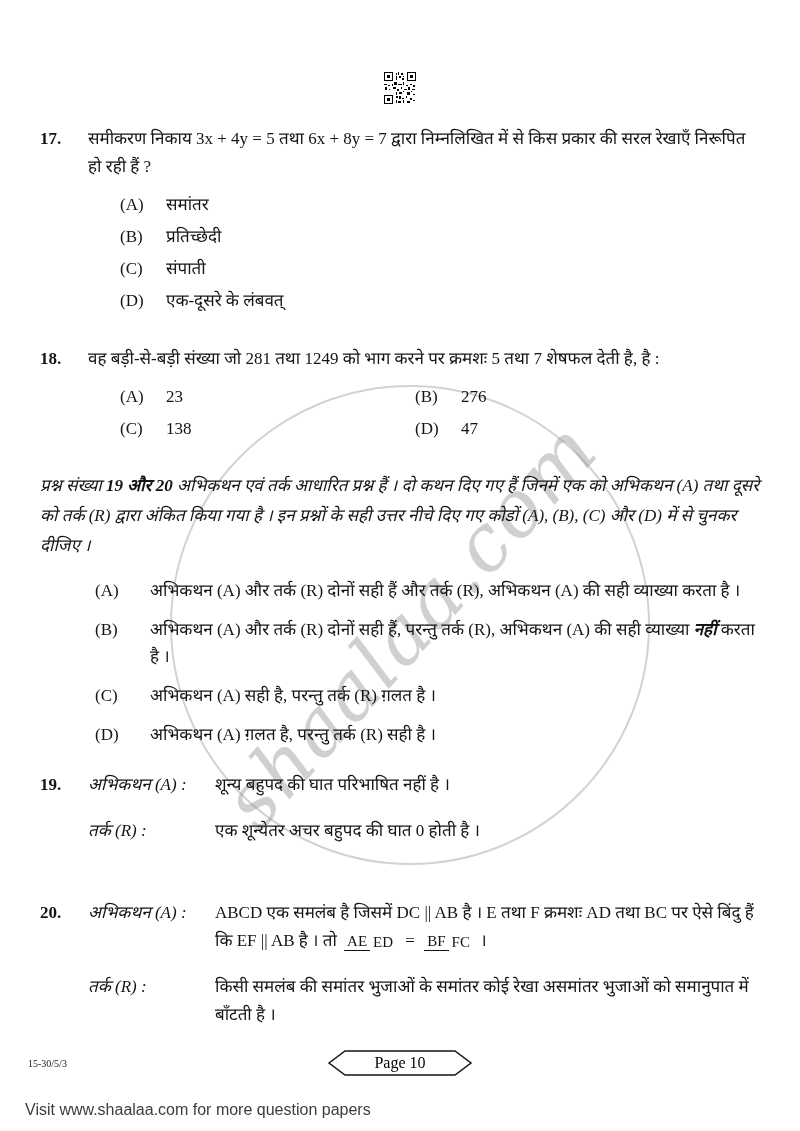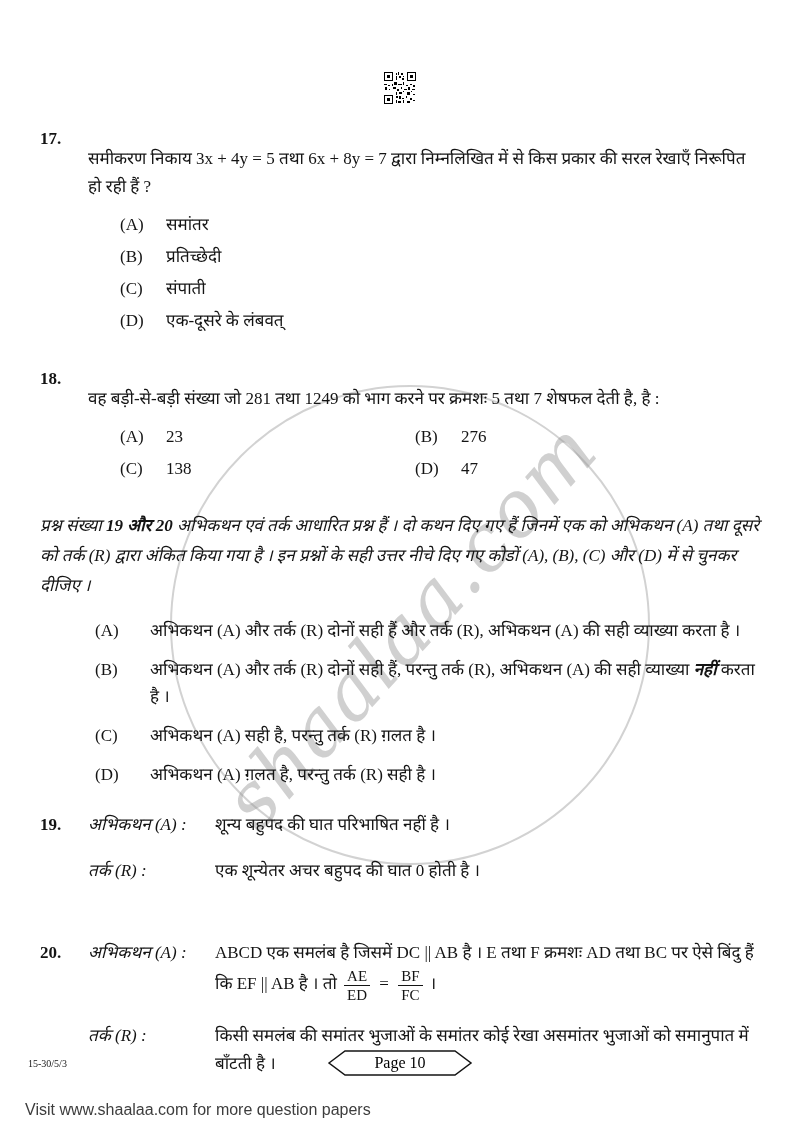--- a/index.html
+++ b/index.html
@@ -29,21 +29,21 @@
     transform: translate(-50%,-50%) rotate(-48deg);
     font-family: "DejaVu Serif", serif; font-style: italic;
     font-size: 78px; letter-spacing: 2px;
     color: rgba(150,150,150,0.45); white-space: nowrap;
   }
 
   
   .question { display: flex; margin-bottom: 26px; line-height: 1.65; }
   .qnum { width: 48px; font-weight: bold; flex: 0 0 48px; }
   .qbody { flex: 1; }
-  .qtext { line-height: 1.65; margin-top: 20px; }
+  .qtext { line-height: 1.65; }
 
   .opts { margin: 10px 0 0 32px; }
   .opt { display: flex; margin-bottom: 4px; }
   .opt-letter { width: 46px; flex: 0 0 46px; }
 
   .opts-grid { margin: 10px 0 0 32px; display: grid; grid-template-columns: 295px 1fr; row-gap: 2px; }
   .opts-grid .opt { margin-bottom: 2px; }
 
   
   .instruction { font-style: italic; line-height: 1.75; margin: 2px 0 16px 0; }
@@ -56,21 +56,21 @@
   .code-text { flex: 1; }
 
   
   .qa .qa-row { display: flex; margin-bottom: 18px; }
   .qa-label { width: 127px; flex: 0 0 127px; font-style: italic; }
   .qa-text { flex: 1; line-height: 1.65; }
   .q19 { margin-top: 18px; margin-bottom: 36px; }
 
   
   .frac {
-    display: inline-flex; flex-direction: column; align-items: center;
+    display: inline-flex; flex-direction: row; align-items: center;
     vertical-align: middle; font-size: 15px; line-height: 1.2; margin: 0 3px;
   }
   .frac .num { border-bottom: 1px solid #141414; padding: 0 3px; }
   .frac .den { padding: 0 3px; }
   .eq { margin: 0 2px; }
 
   
   .footer-code { position: absolute; left: 28px; bottom: 62px; z-index: 1; font-size: 10px; }
   .page-badge { position: absolute; left: 50%; bottom: 54px; transform: translateX(-50%); width: 150px; height: 28px; z-index: 1; }
   .page-badge svg { position: absolute; inset: 0; }

